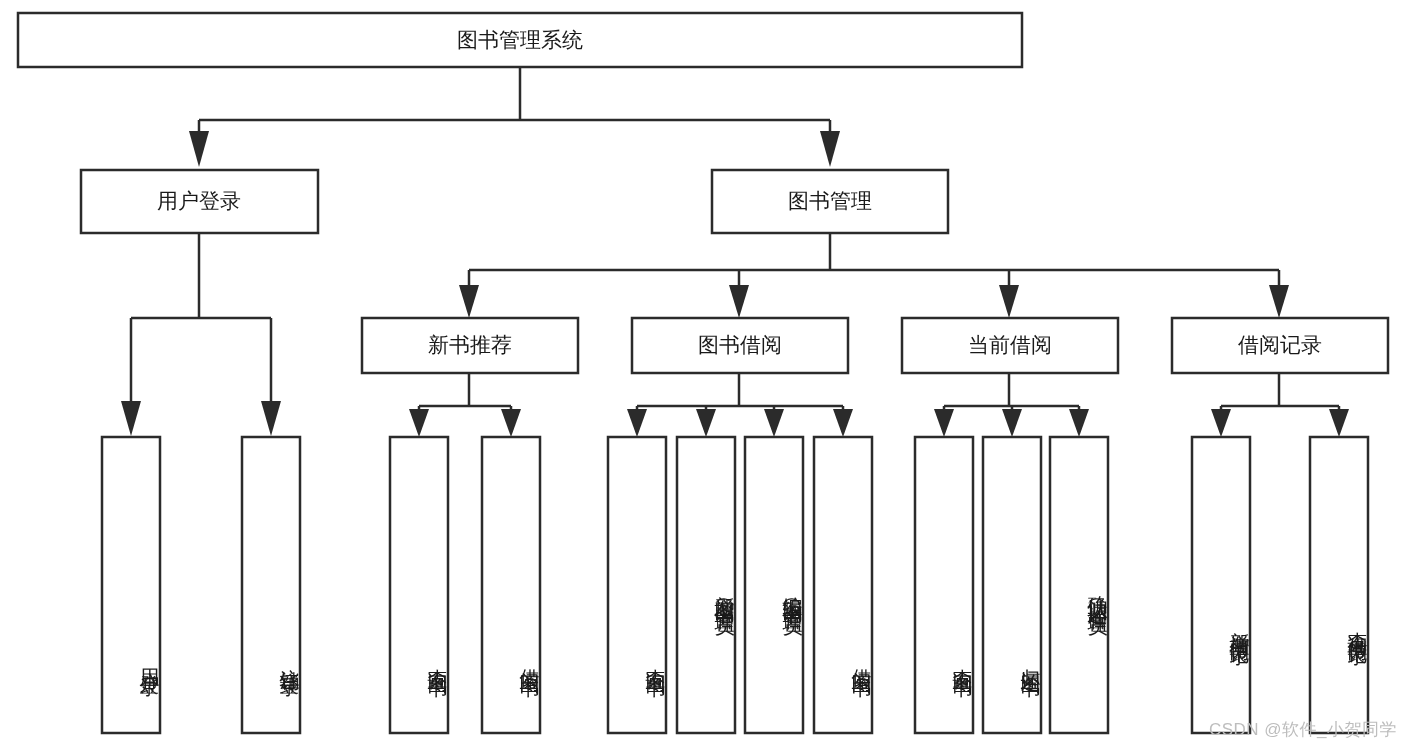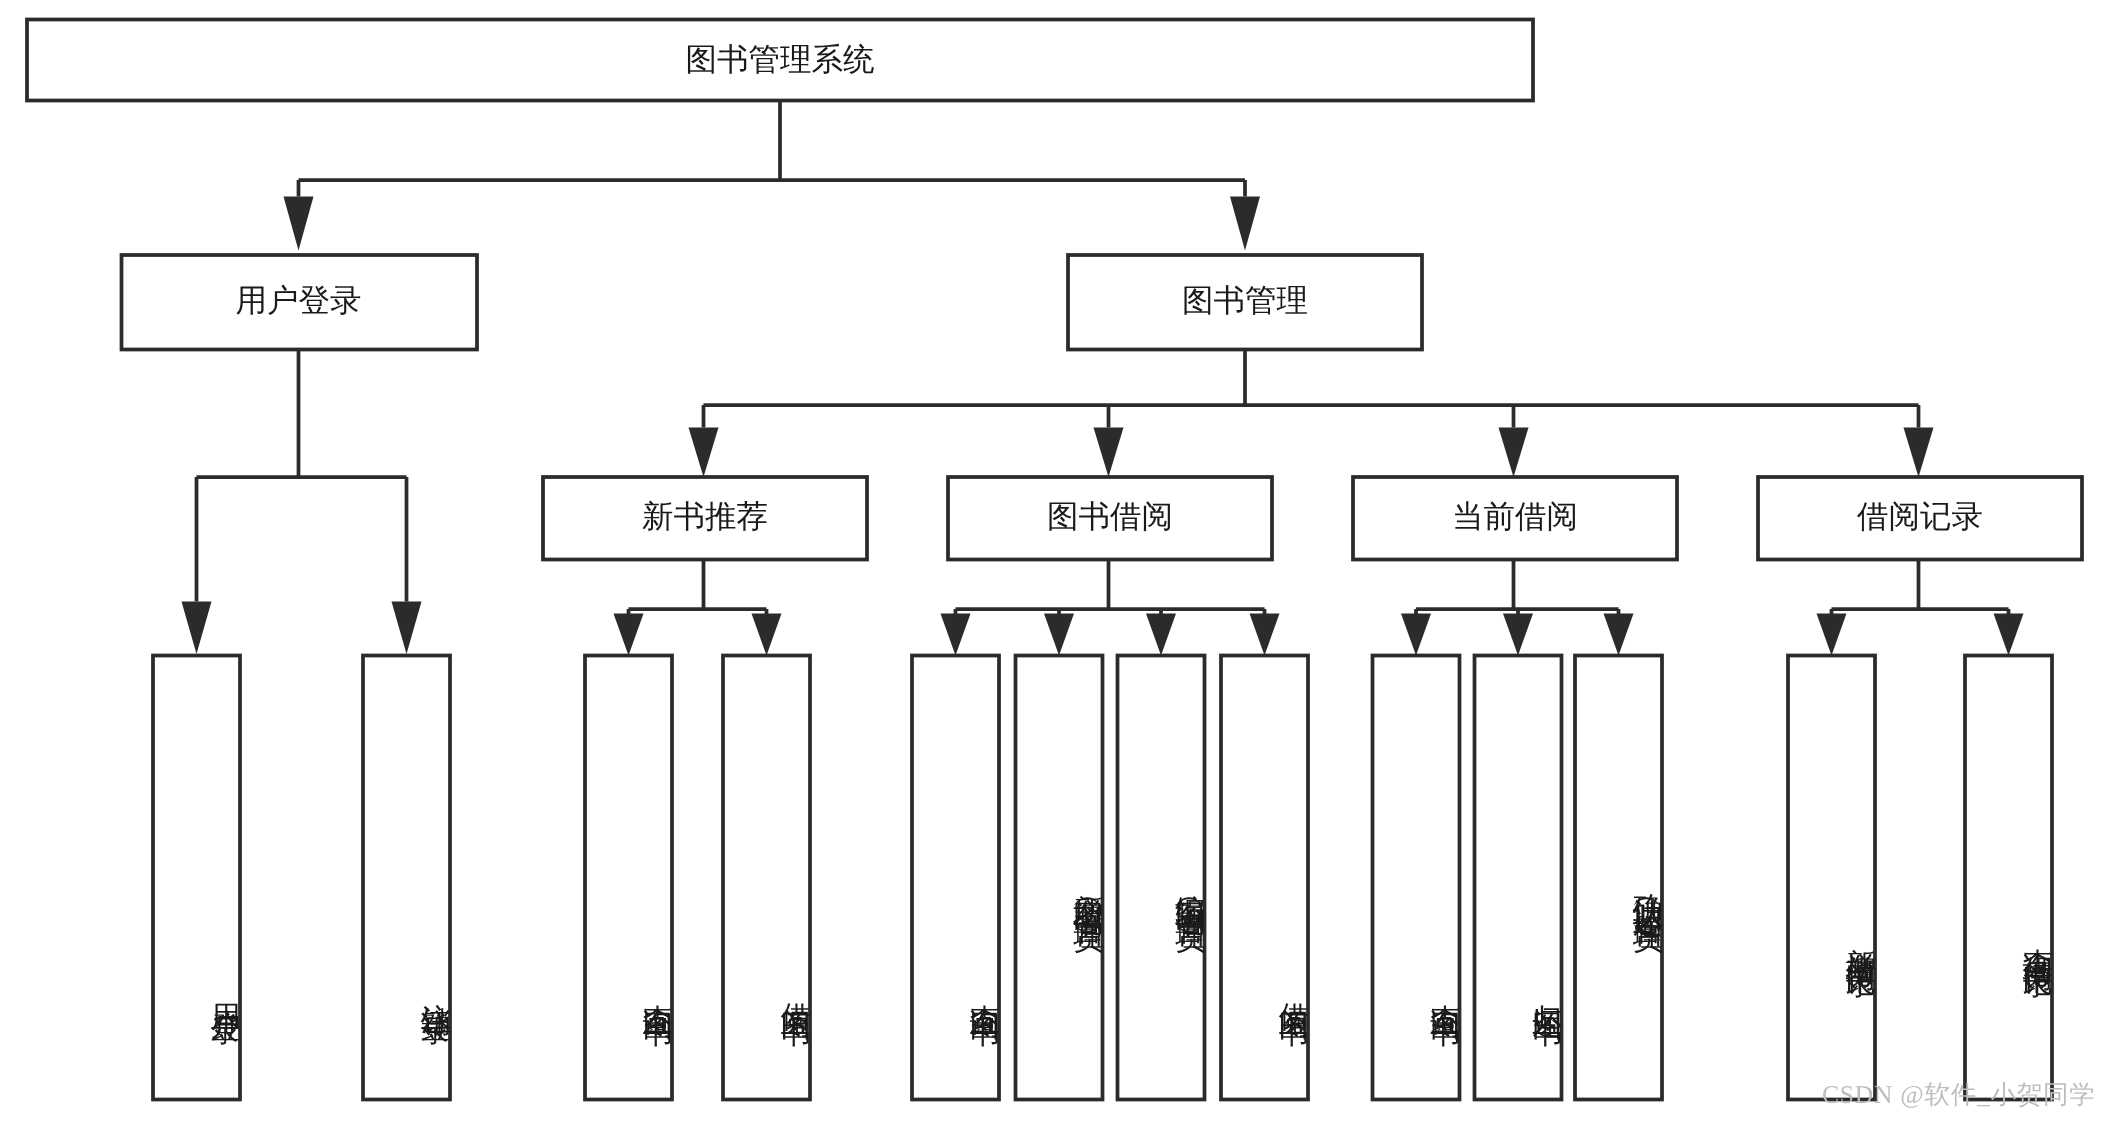--- a/index.html
+++ b/index.html
@@ -60,21 +60,21 @@
     display: flex;
     align-items: flex-start;
     justify-content: center;
     white-space: nowrap;
     pointer-events: none;
   }
   .watermark {
     position: absolute;
     right: 8px;
     bottom: 6px;
-    font-family: Liberation Serif, serif;
+    font-family: Liberation Sans, sans-serif;
     font-size: 17px;
     color: #bdbdbd;
     white-space: nowrap;
     letter-spacing: 0.5px;
     margin-left: 36px;
   }
 </style>
 </head>
 <body>
 

